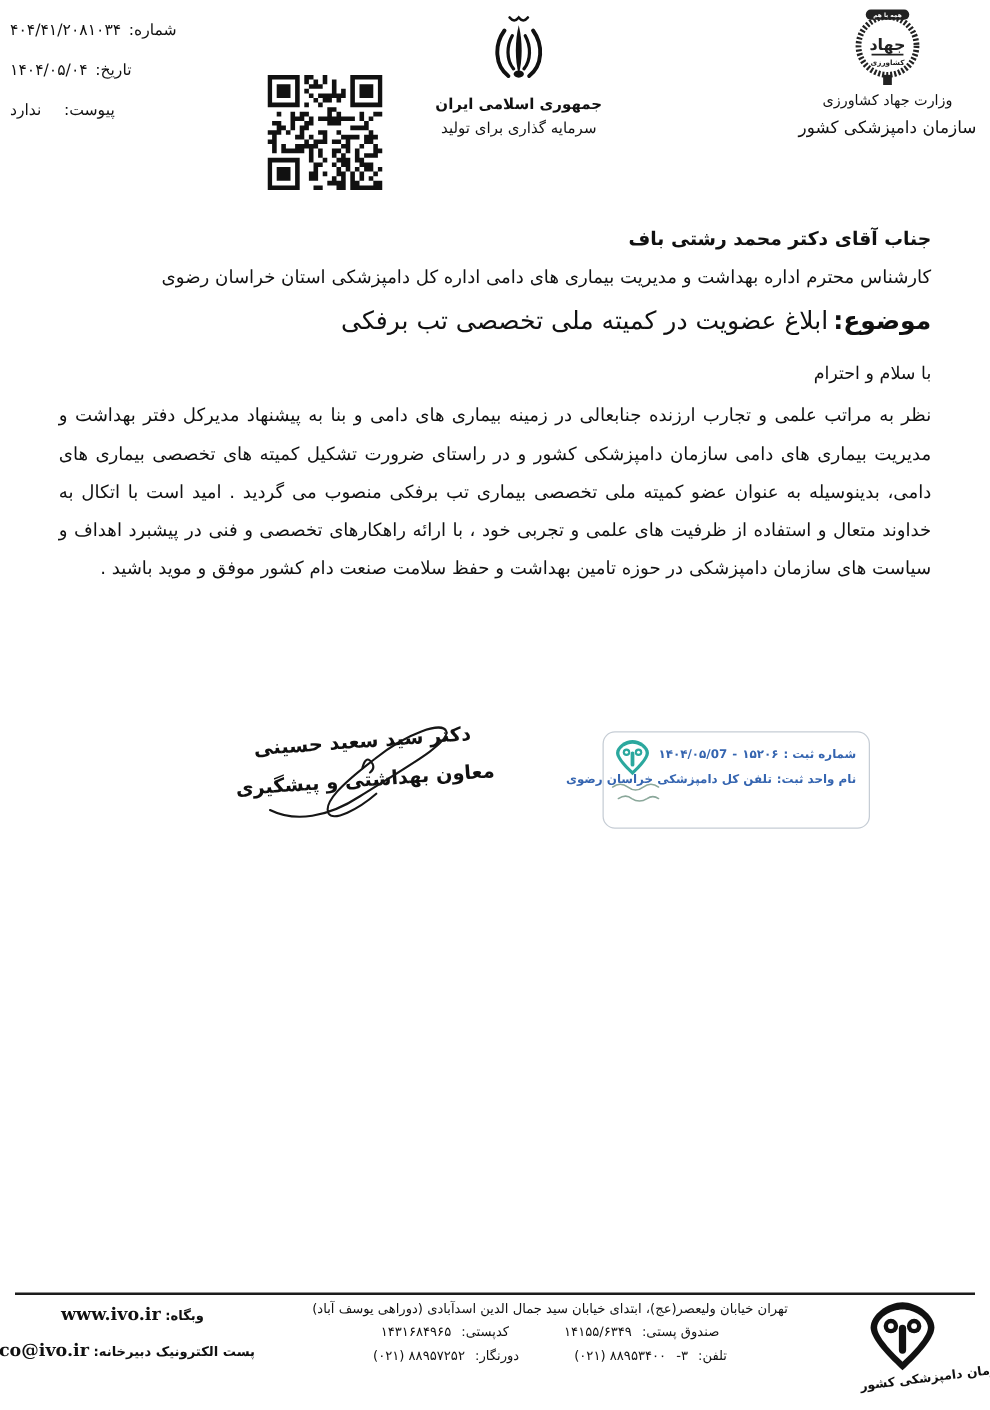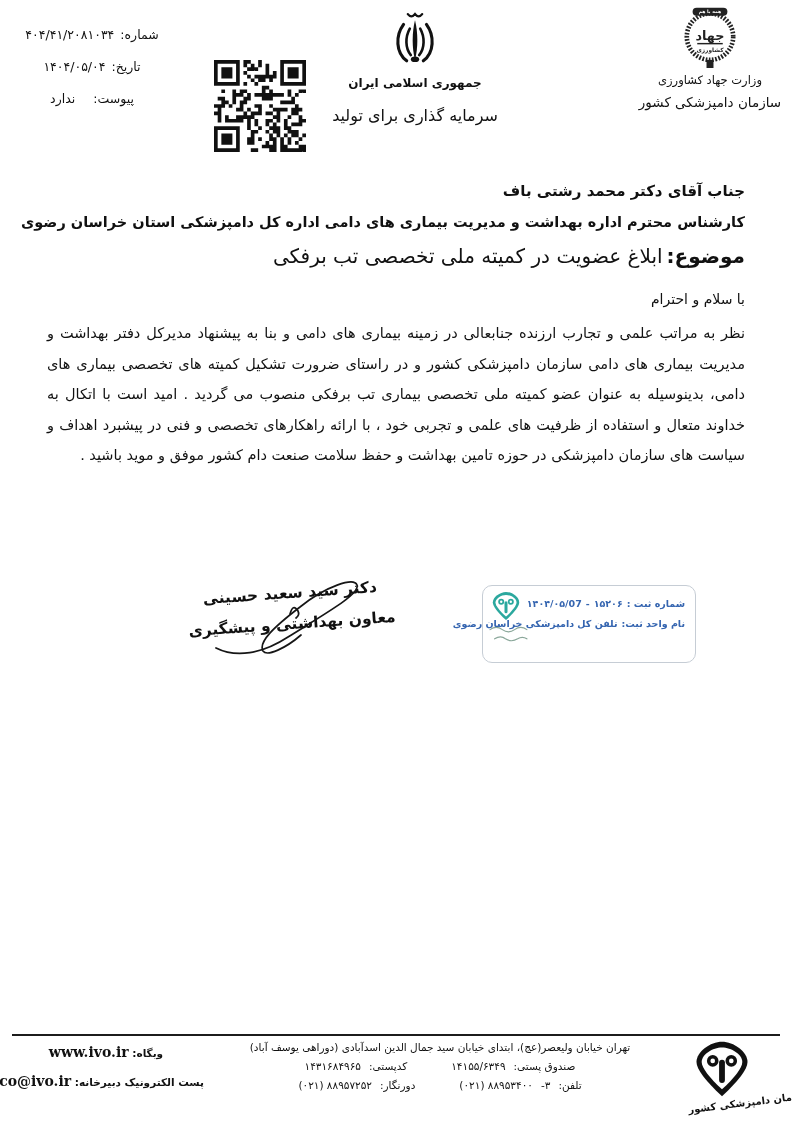--- a/index.html
+++ b/index.html
@@ -6,45 +6,45 @@
   .page{
     position:relative;width:792px;height:1128px;background:#ffffff;
     margin:0 auto;overflow:hidden;
     font-family:"DejaVu Sans",sans-serif;color:#111;
   }
   .fa{font-family:"DejaVu Sans",sans-serif;}
   .latin{font-family:"DejaVu Serif",serif;}
   .abs{position:absolute;}
 
   
-  .meta{left:8px;top:25px;width:168px;direction:rtl;text-align:center;font-size:12.5px;}
+  .meta{left:8px;top:14px;width:168px;direction:rtl;text-align:left;font-size:12.5px;}
   .meta .row{height:32px;line-height:20px;}
   .meta .lbl{margin-left:6px;}
   .meta .gap{margin-left:18px;}
 
   
   .qr{left:214px;top:60px;width:92px;height:92px;}
   .qr svg{width:92px;height:92px;display:block;fill:#111;}
 
   
   .hcenter{left:322px;top:8px;width:186px;text-align:center;}
   .hcenter .emblem{width:52px;height:64px;margin:0 auto;display:block;}
   .hcenter .country{font-size:12px;font-weight:bold;margin-top:4px;}
-  .hcenter .slogan{font-size:16px;margin-top:16px;text-align:center;}
+  .hcenter .slogan{font-size:12px;margin-top:5px;text-align:center;}
 
   
   .hright{left:636px;top:6px;width:148px;text-align:center;direction:rtl;}
   .hright .jlogo{width:58px;height:66px;margin:0 auto;display:block;}
   .hright .ministry{font-size:11.5px;margin-top:1px;}
   .hright .org{font-size:13.5px;margin-top:7px;}
 
   
   .recipient{left:47px;right:47px;top:182px;direction:rtl;text-align:right;}
   .recipient .l1{font-size:15px;font-weight:bold;margin-bottom:14px;white-space:nowrap;}
-  .recipient .l2{font-size:14.5px;font-weight:bold;margin-bottom:14px;white-space:nowrap;}
+  .recipient .l2{font-size:14.5px;font-weight:normal;margin-bottom:14px;white-space:nowrap;}
   .recipient .l3{font-size:20px;margin-bottom:23px;}
   .recipient .l3 .sub-lbl{font-weight:bold;margin-left:4px;}
   .recipient .l4{font-size:14px;}
 
   
   .letter-body{left:47px;right:47px;top:318px;direction:rtl;text-align:justify;
     font-size:14.5px;line-height:30.5px;}
 
   
   .sig{left:178px;top:584px;width:226px;text-align:center;direction:rtl;

